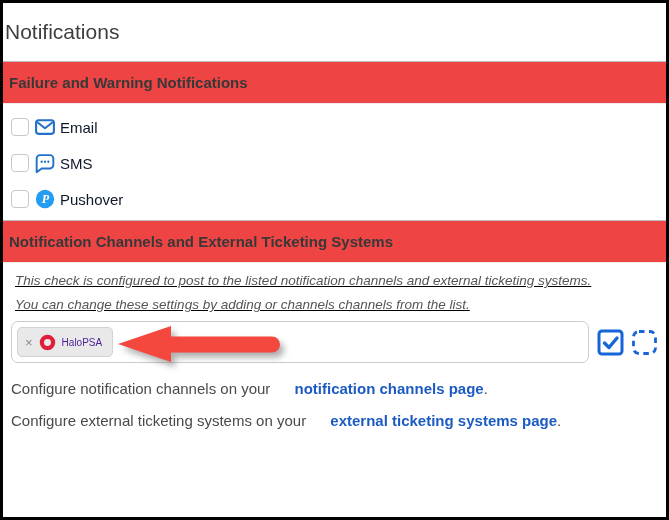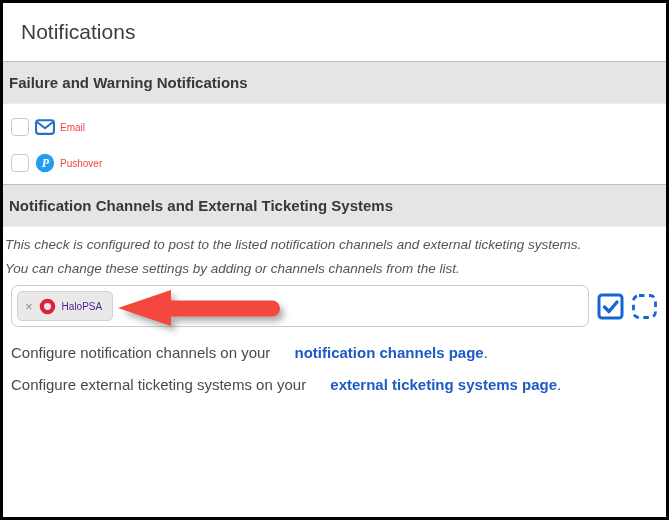--- a/index.html
+++ b/index.html
@@ -4,42 +4,42 @@
 <style>
   * { box-sizing: border-box; }
   html,body { margin:0; padding:0; }
   body {
     width:669px; height:520px;
     border:3px solid #000;
     background:#fff;
     font-family:"Liberation Sans", sans-serif;
     overflow:hidden;
   }
-  .title-bar { height:58px; display:flex; align-items:center; padding-left:18px; }
+  .title-bar { height:58px; display:flex; align-items:center; padding-left:2px; }
   .page-title { font-size:21px; color:#3e3e3e; }
 
   .section-band {
-    background:#e5e5e5;
+    background:#ef4444;
     border-top:1px solid #bdbdbd;
     border-bottom:1px solid #ececec;
     padding:12px 8px 12px 6px;
   }
   .section-heading { margin:0; font-size:15px; font-weight:bold; color:#383838; }
 
   .options { padding:5px 0 3px 8px; }
   .option-row { display:flex; align-items:center; height:36px; }
   .checkbox {
     width:18px; height:18px; border:1px solid #c9c9c9; border-radius:4px;
     background:#fff; margin-right:5px; flex:0 0 auto; cursor:pointer;
   }
   .opt-icon { width:21px; height:21px; margin-right:5px; display:flex; align-items:center; justify-content:center; flex:0 0 auto; }
   .opt-icon svg { display:block; }
-  .opt-label { font-size:10px; color:#ef4444; }
+  .opt-label { font-size:15px; color:#0f172a; }
 
-  .desc { padding:10px 8px 0 2px; }
+  .desc { padding:10px 8px 0 12px;text-decoration:underline; }
   .desc p { margin:0 0 9px 0; font-style:italic; font-size:13.5px; color:#555; }
 
   .input-row { display:flex; align-items:center; gap:8px; margin:5px 8px 0 8px; }
   .chip-input {
     position:relative; flex:1; height:42px;
     border:1px solid #ccc; border-radius:7px; background:#fff;
     padding:5px; display:flex; align-items:flex-start;
   }
   .chip {
     display:inline-flex; align-items:center; gap:6px;
@@ -80,20 +80,32 @@
     <span class="checkbox"></span>
     <span class="opt-icon">
       <svg width="20" height="16" viewBox="0 0 24 19">
         <rect x="1.3" y="1.3" width="21.4" height="16.4" rx="3" fill="none" stroke="#2170c9" stroke-width="2.5"></rect>
         <path d="M2.5 3.5 L12 11 L21.5 3.5" fill="none" stroke="#2170c9" stroke-width="2.5" stroke-linejoin="round"></path>
       </svg>
     </span>
     <span class="opt-label">Email</span>
   </div>
 
+  <div class="option-row">
+    <span class="checkbox"></span>
+    <span class="opt-icon">
+      <svg width="20" height="20" viewBox="0 0 24 24">
+        <path d="M6 2.5 h12 a4 4 0 0 1 4 4 v8 a4 4 0 0 1 -4 4 h-10 l-6 4.5 v-16.5 a4 4 0 0 1 4 -4 z" fill="none" stroke="#2170c9" stroke-width="2.3" stroke-linejoin="round"></path>
+        <circle cx="8" cy="10.5" r="1.4" fill="#2170c9"></circle>
+        <circle cx="12" cy="10.5" r="1.4" fill="#2170c9"></circle>
+        <circle cx="16" cy="10.5" r="1.4" fill="#2170c9"></circle>
+      </svg>
+    </span>
+    <span class="opt-label">SMS</span>
+  </div>
 
 
 
   <div class="option-row">
     <span class="checkbox"></span>
     <span class="opt-icon">
       <svg width="20" height="20" viewBox="0 0 24 24">
         <circle cx="12" cy="12" r="11" fill="#249df1"></circle>
         <text x="12.5" y="17" font-size="14.5" font-style="italic" font-weight="bold" fill="#ffffff" text-anchor="middle" font-family="'Liberation Serif', serif">P</text>
       </svg>

